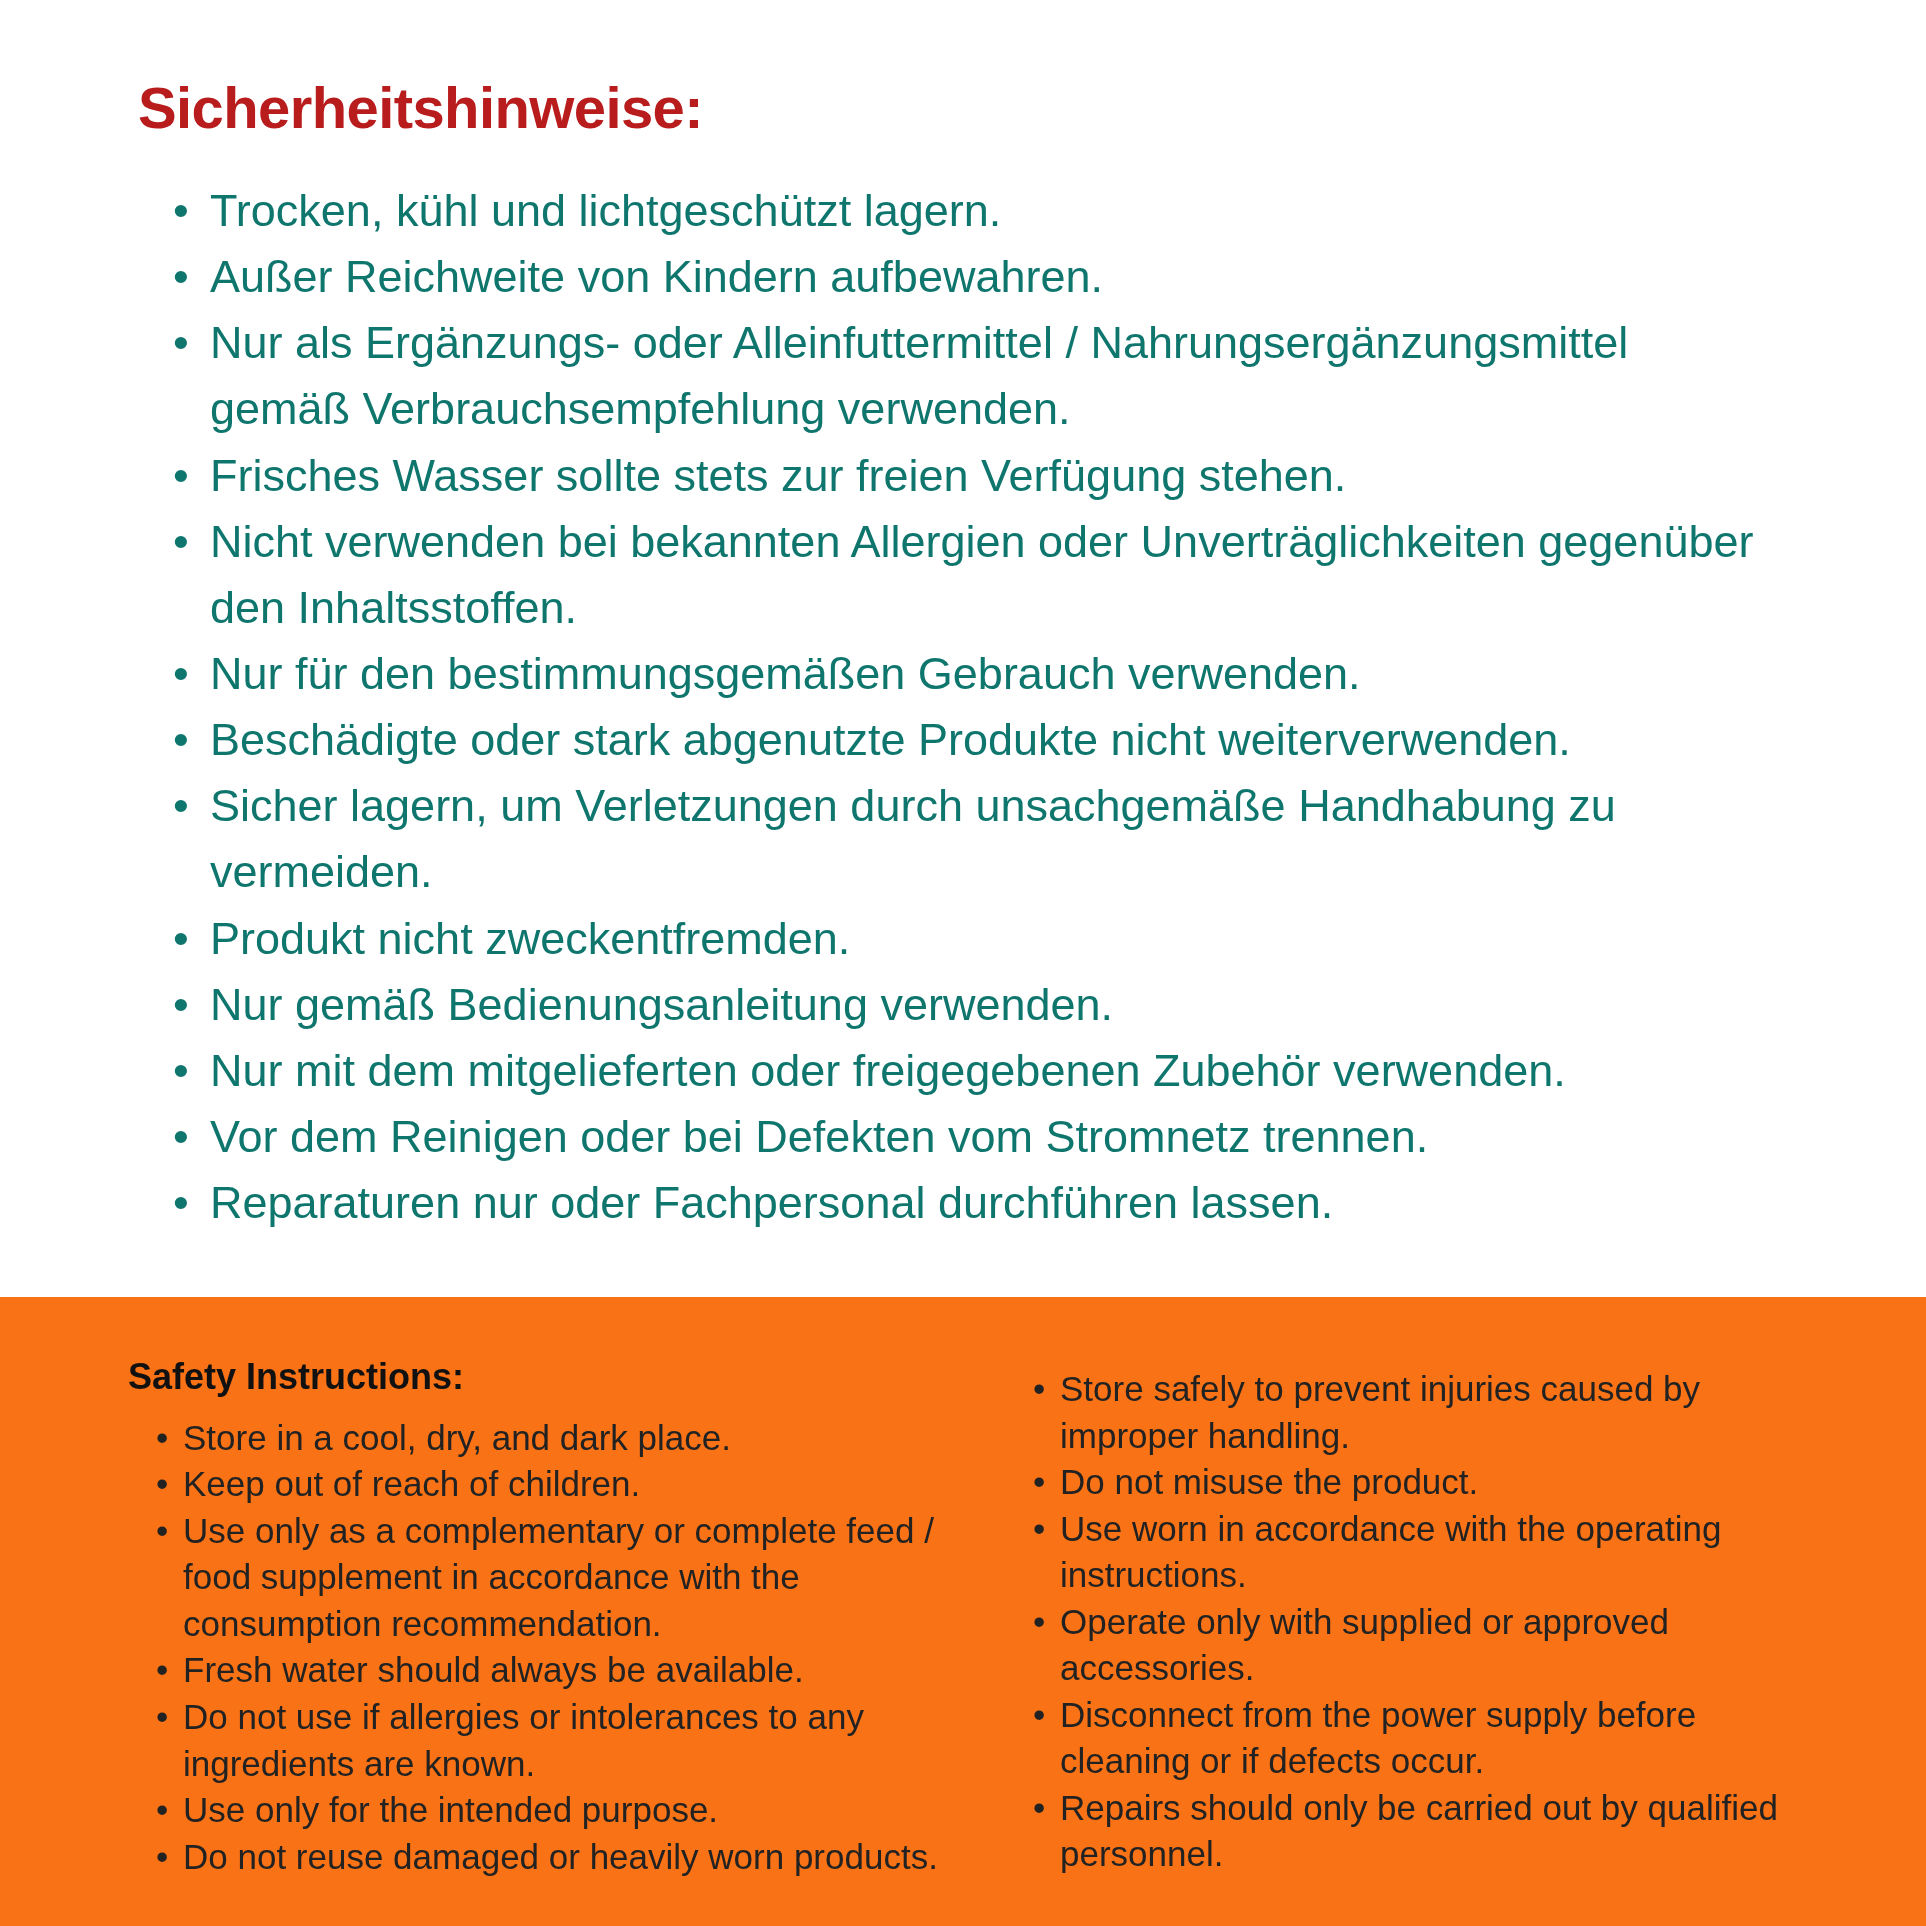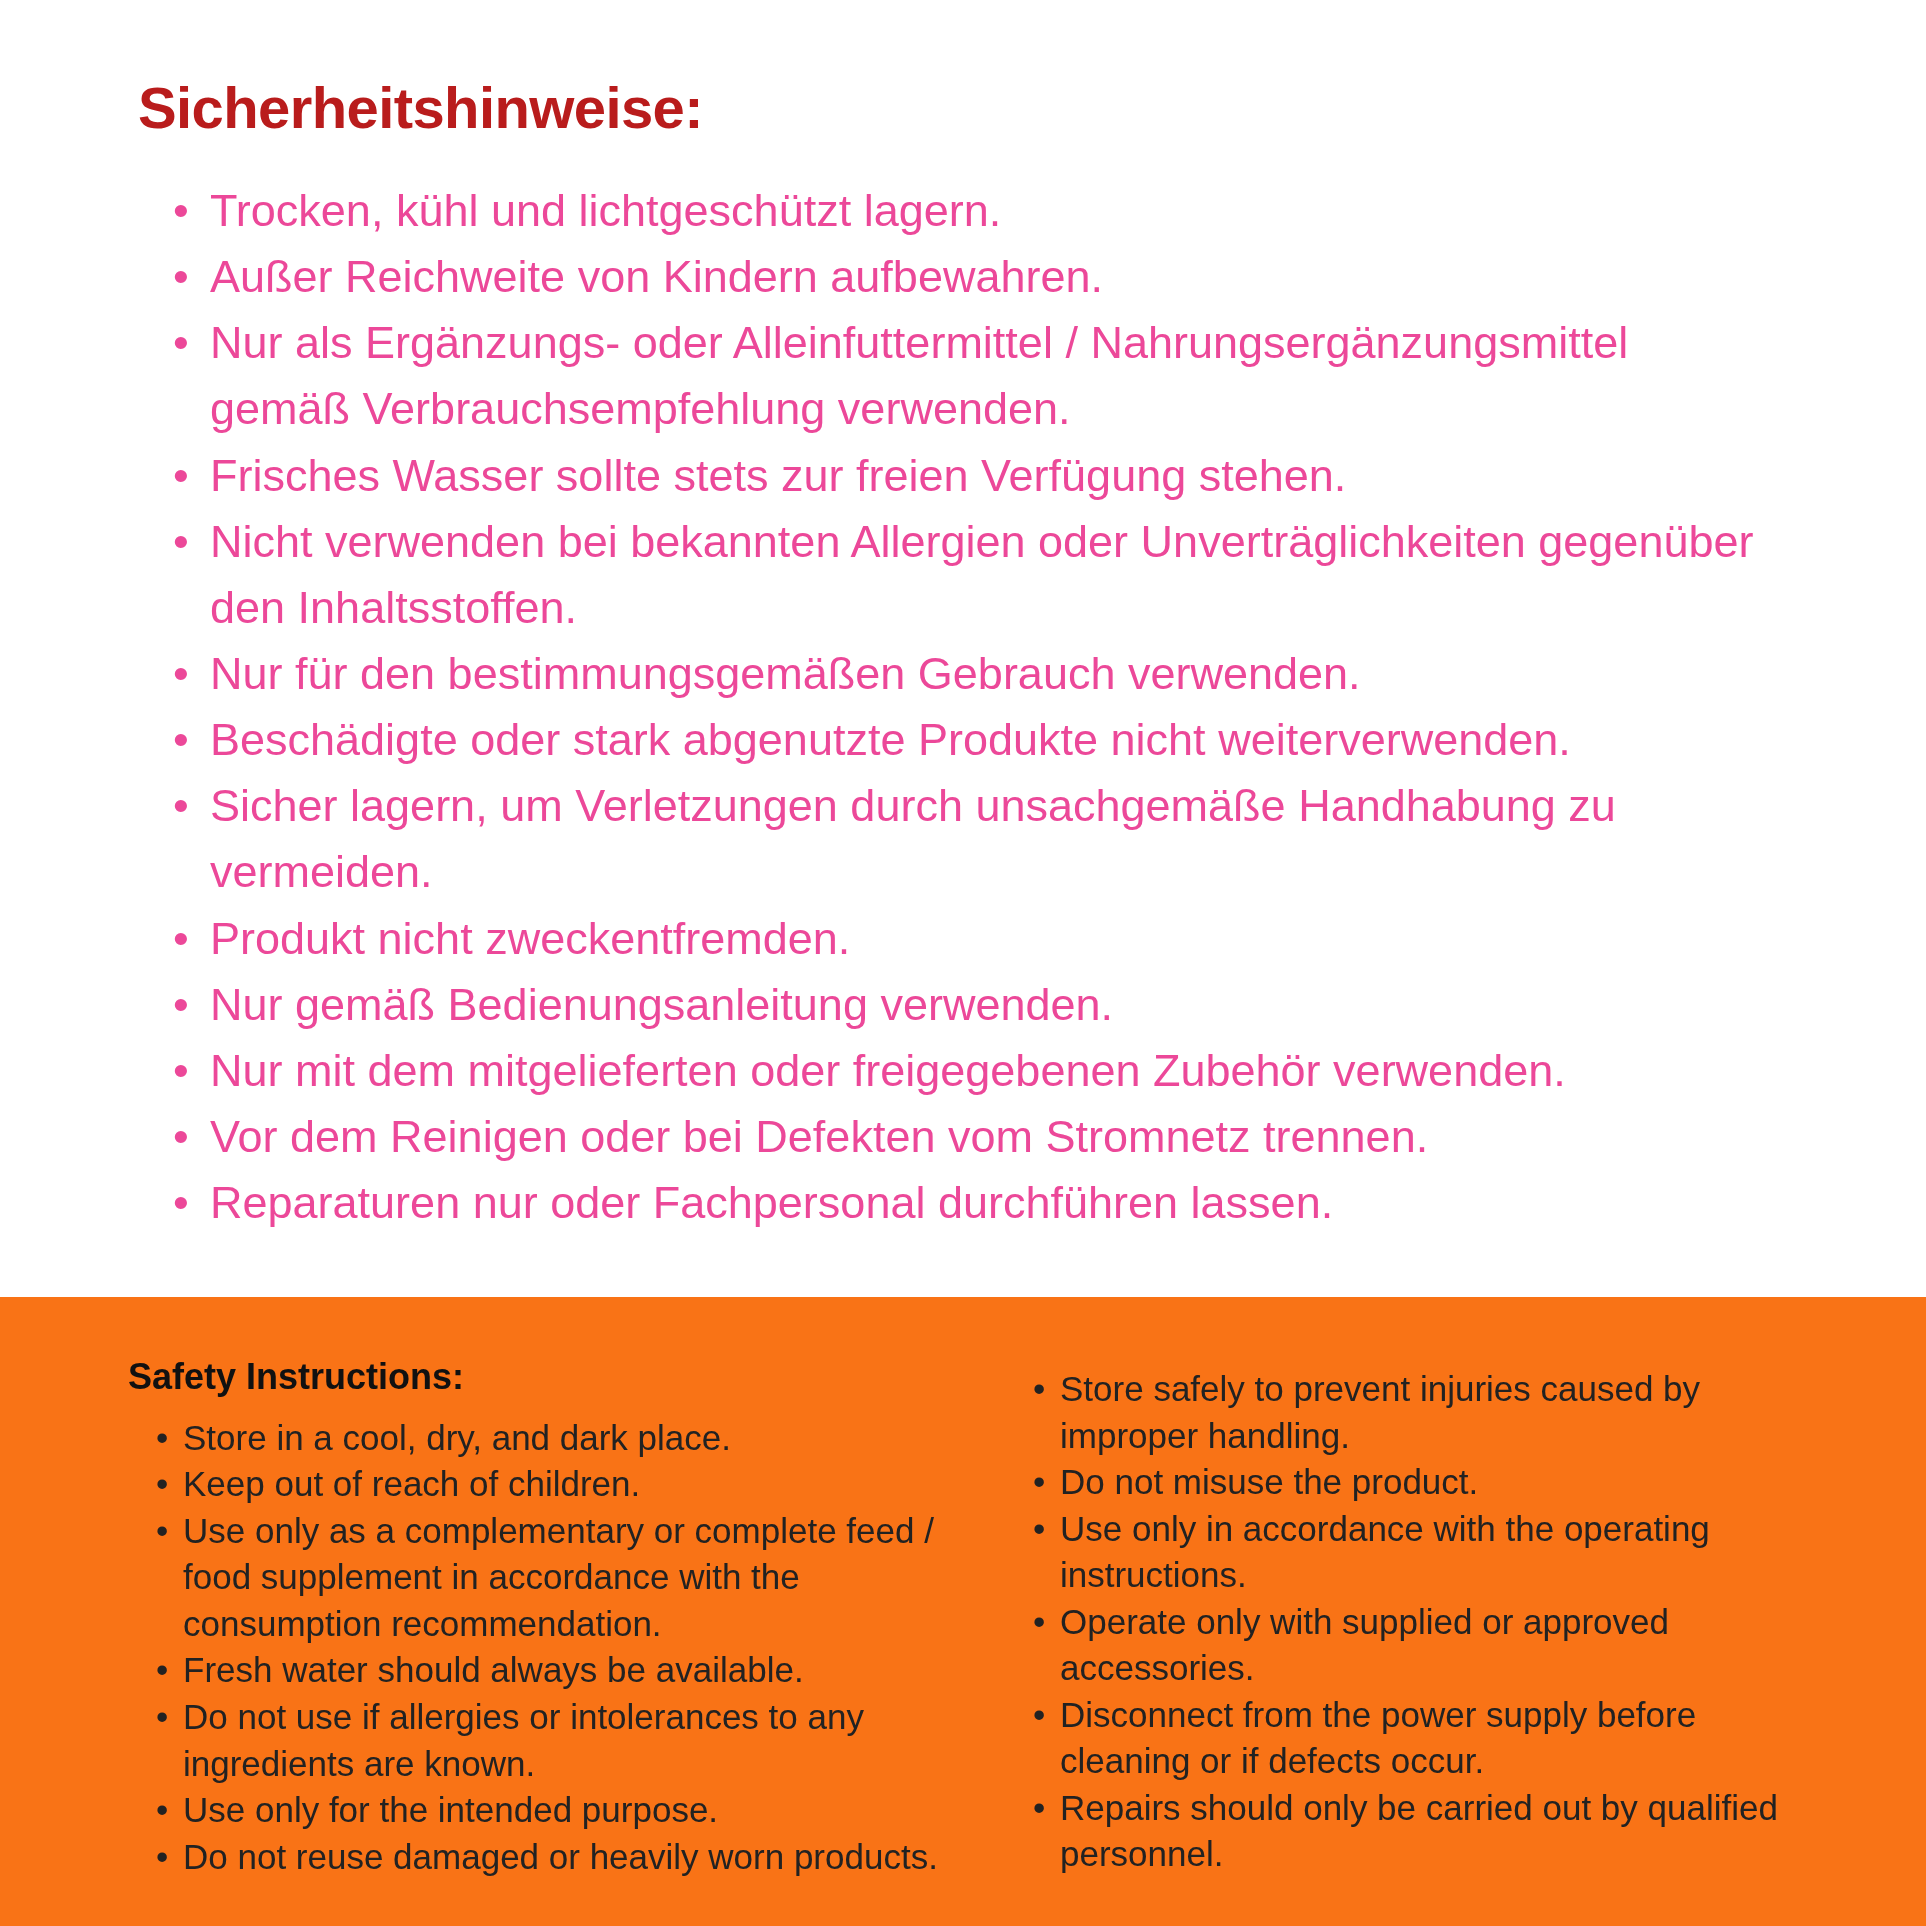--- a/index.html
+++ b/index.html
@@ -38,21 +38,21 @@
   .german-list {
     list-style: none;
     margin: 0;
     padding: 0 0 0 35px;
     max-width: 1586px;
   }
   .german-list li {
     position: relative;
     font-size: 45px;
     line-height: 1.47;
-    color: #ec4899;
+    color: #0f766e;
     padding-left: 37px;
   }
   .german-list li::before {
     content: "\2022";
     position: absolute;
     left: 0;
     top: 0;
   }
 
   
@@ -136,21 +136,21 @@
         <li>Fresh water should always be available.</li>
         <li>Do not use if allergies or intolerances to any ingredients are known.</li>
         <li>Use only for the intended purpose.</li>
         <li>Do not reuse damaged or heavily worn products.</li>
       </ul>
     </div>
     <div class="col-right">
       <ul class="english-list">
         <li>Store safely to prevent injuries caused by improper handling.</li>
         <li>Do not misuse the product.</li>
-        <li>Use only in accordance with the operating instructions.</li>
+        <li>Use worn in accordance with the operating instructions.</li>
         <li>Operate only with supplied or approved accessories.</li>
         <li>Disconnect from the power supply before cleaning or if defects occur.</li>
         <li>Repairs should only be carried out by qualified personnel.</li>
       </ul>
     </div>
   </section>
 
 </div>
 
 

